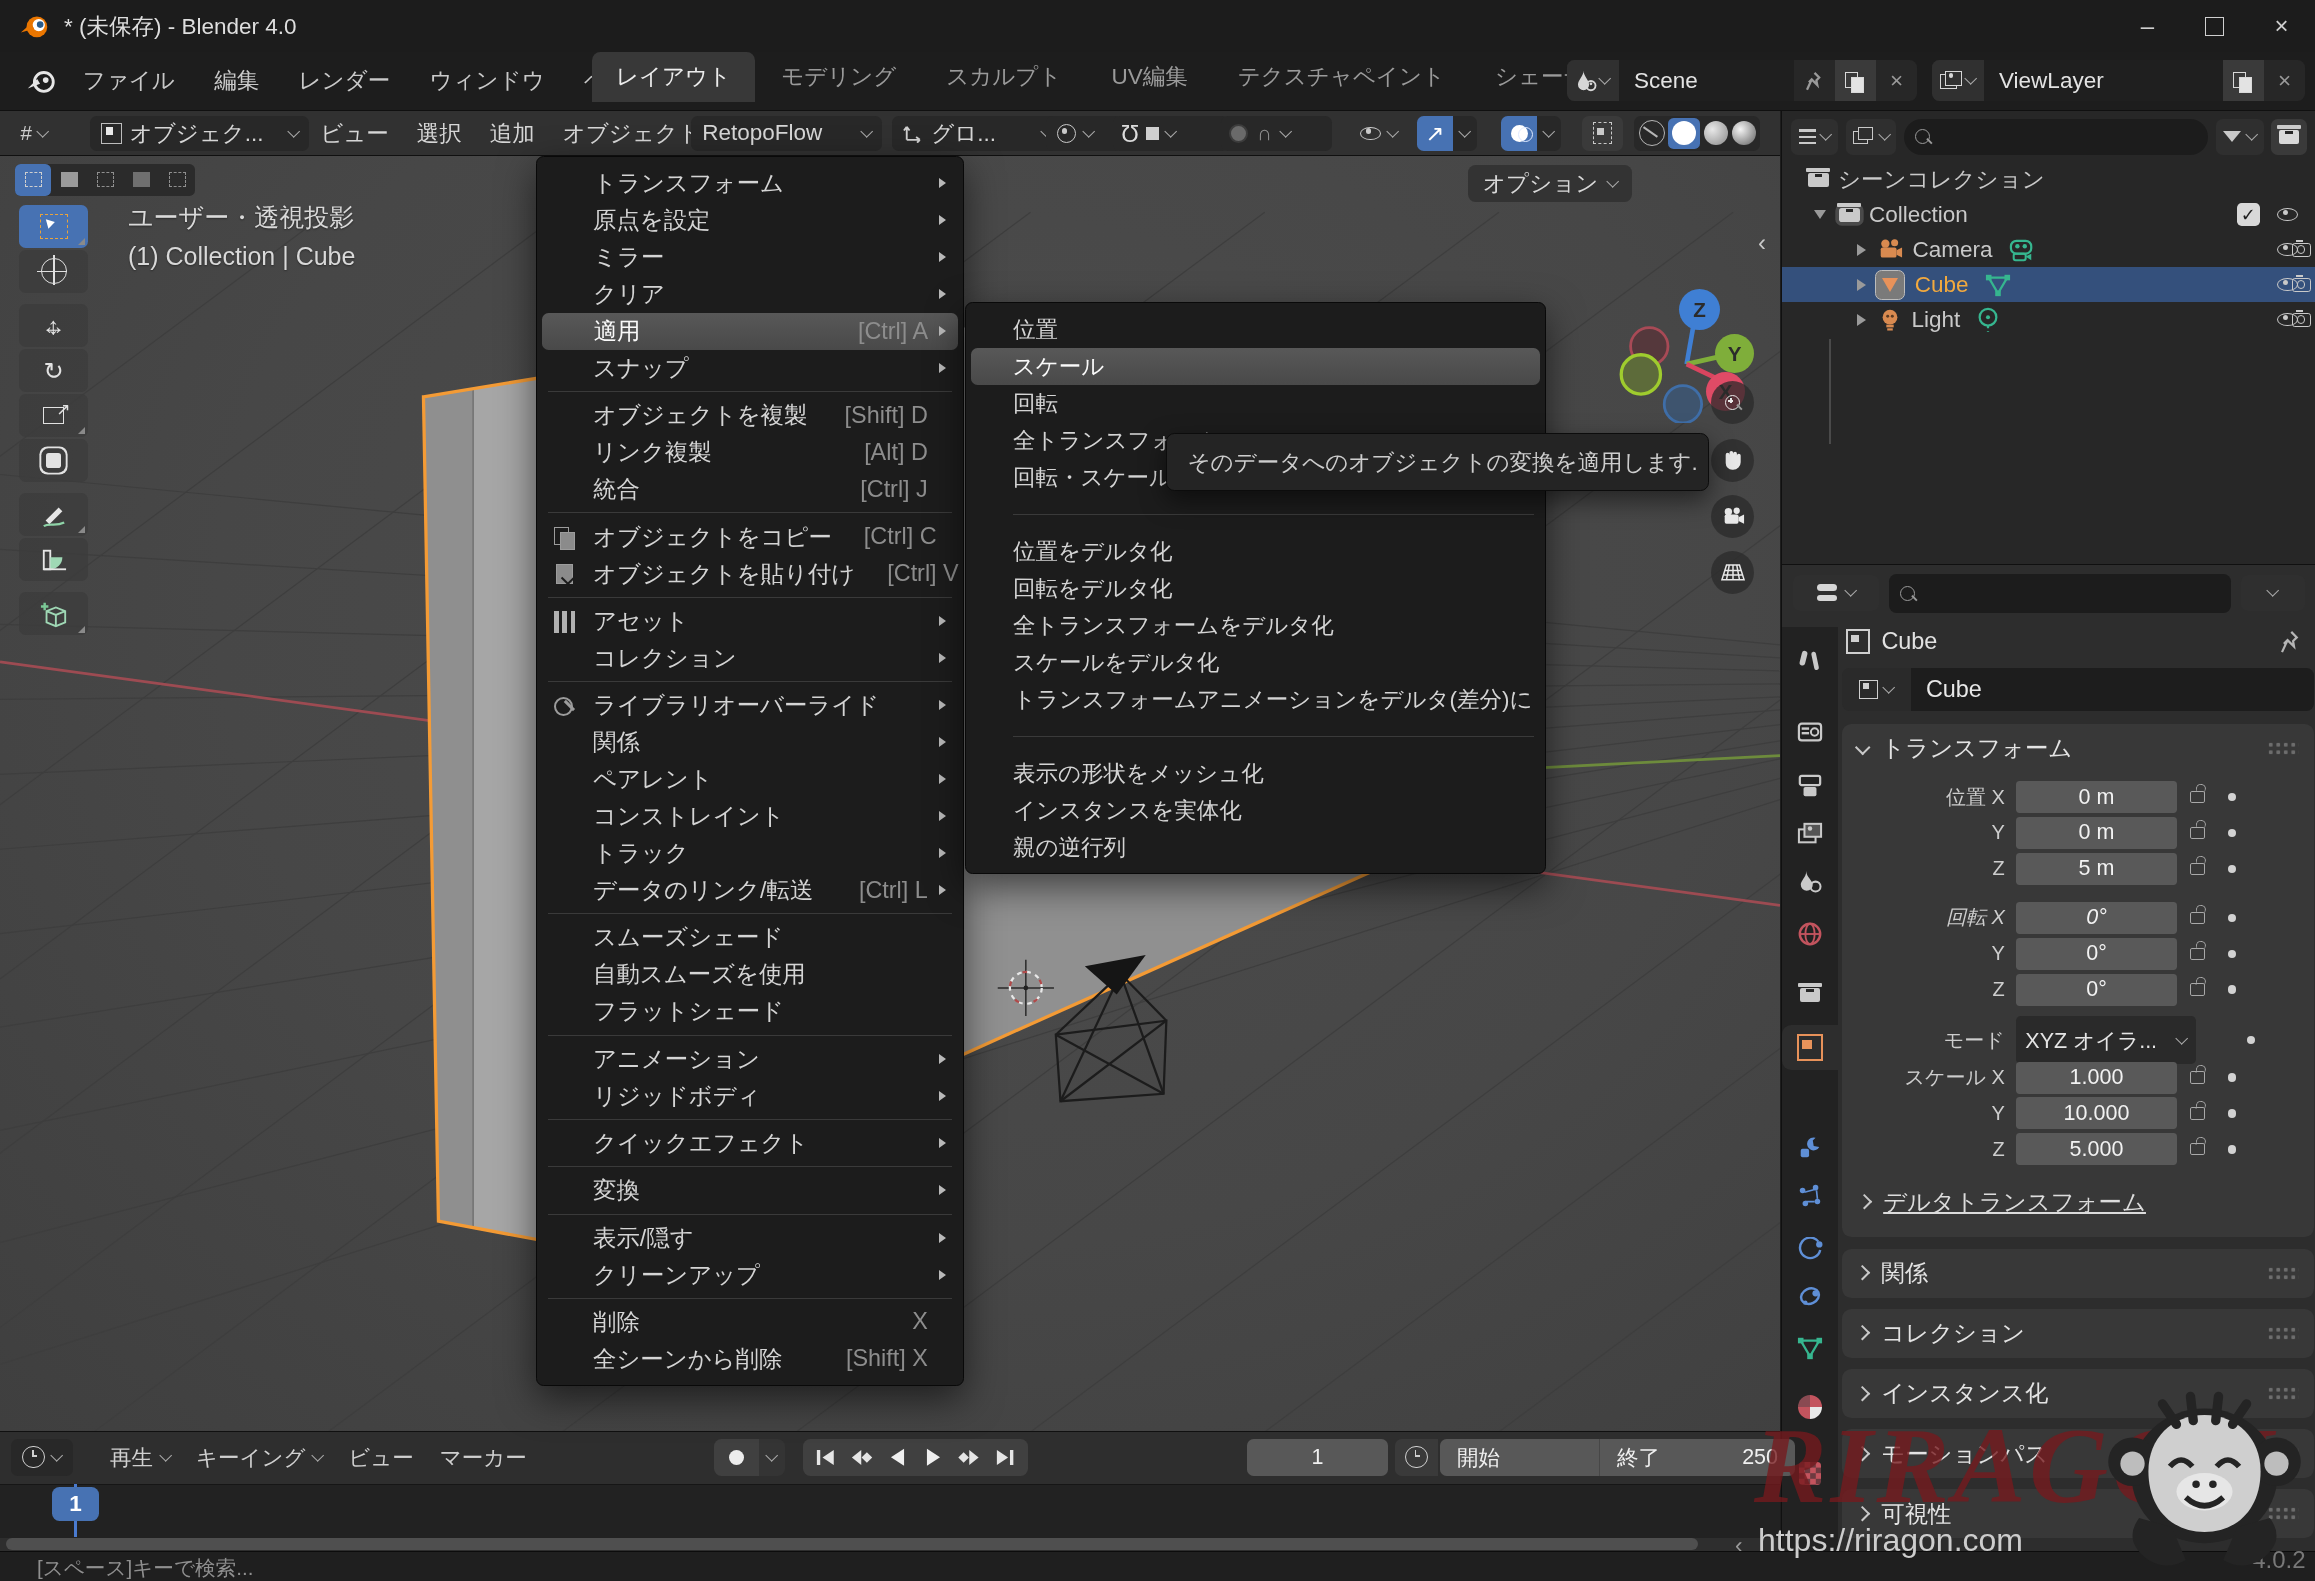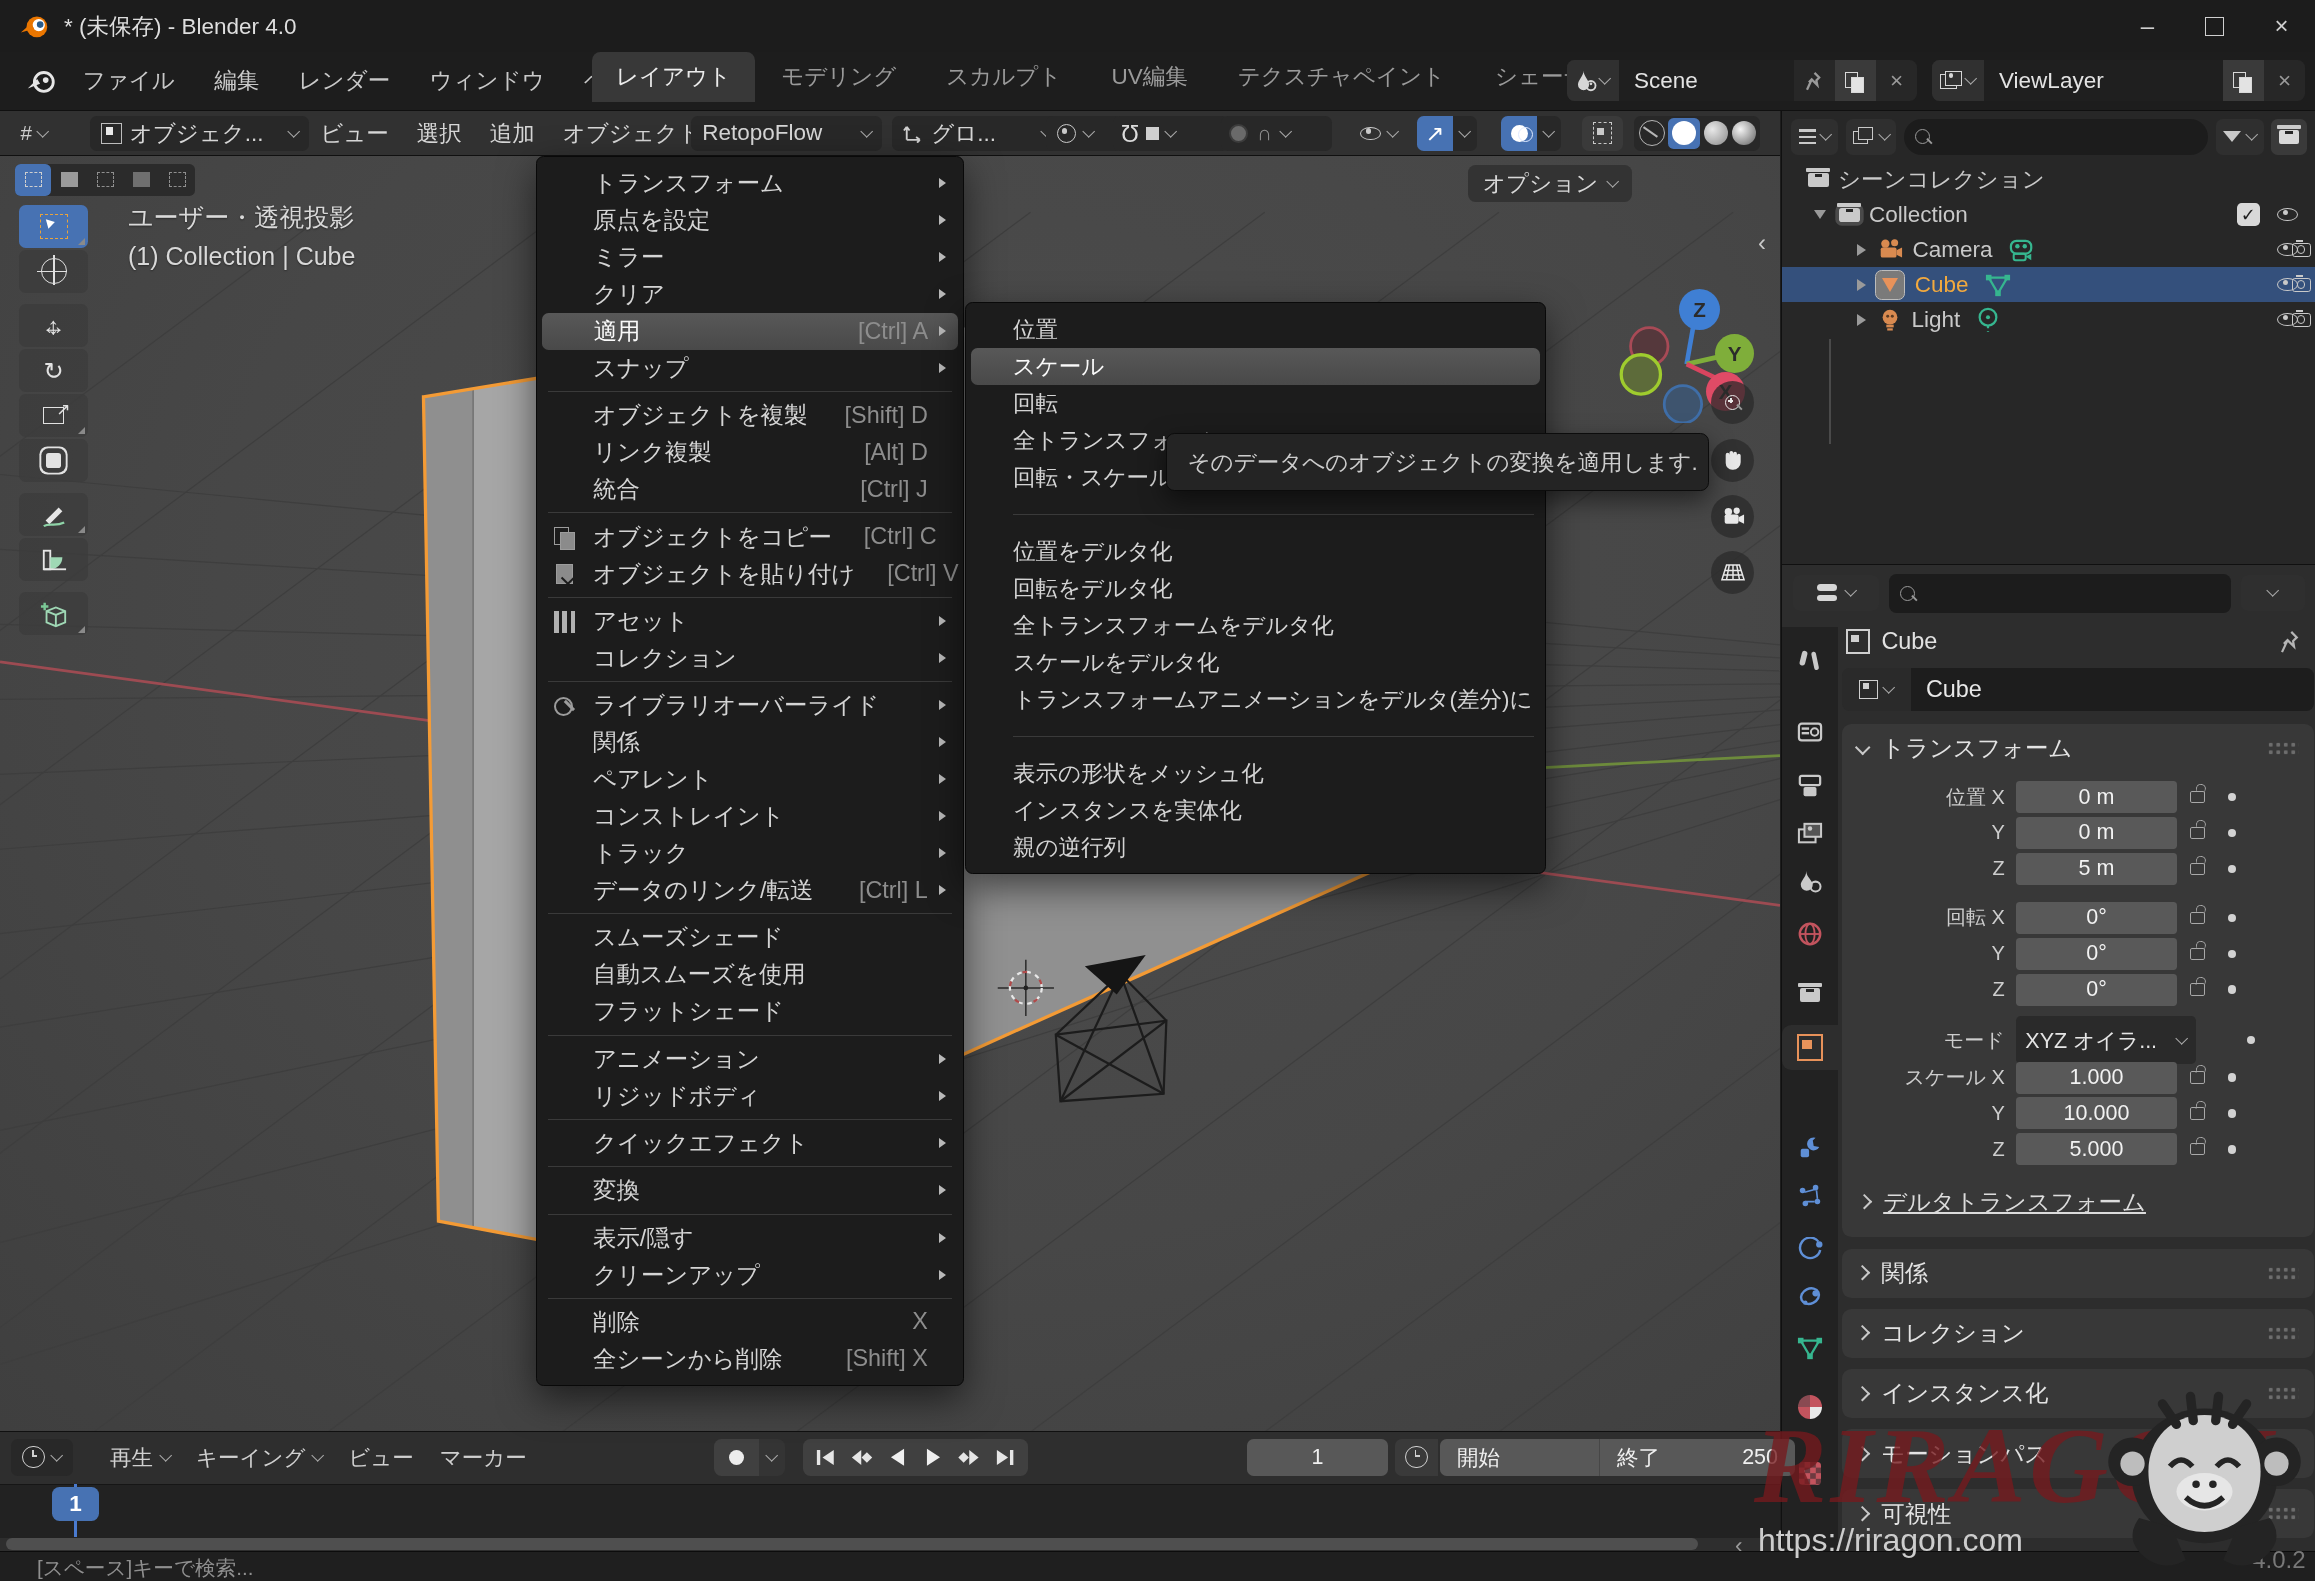--- a/index.html
+++ b/index.html
@@ -111,21 +111,21 @@
   .phead{height:56px;display:flex;align-items:center;padding:0 11.2px;gap:9.4px;}
   .pcontent{position:absolute;left:58px;top:56px;width:476px;}
   .crumb{display:flex;align-items:center;gap:11.2px;height:41px;font-size:23.4px;color:#e2e2e2;padding:0 5.6px;}
   .namerow{display:flex;height:43px;margin:5.6px 1.9px 13px 1.9px;border-radius:7.5px;overflow:hidden;}
   .namerow .nicon{width:69px;background:#2a2a2a;display:flex;align-items:center;justify-content:center;gap:5.6px;}
   .namerow .nval{flex:1;background:#1d1d1d;display:flex;align-items:center;padding:0 15px;font-size:23.4px;color:#e8e8e8;}
   .panelbox{background:#383838;border-radius:9.4px;margin:0 1.9px 11.2px 1.9px;position:relative;}
   .pbhead{height:49px;display:flex;align-items:center;gap:13px;padding:0 15px;font-size:23.4px;color:#e3e3e3;}
   .grip{margin-left:auto;width:32px;height:15px;background-image:radial-gradient(#7a7a7a 1.9px,transparent 2.2px);background-size:7.5px 7.5px;opacity:.8;}
   .trow{display:flex;align-items:center;height:34px;margin:1.9px 0;}
-  .trow.gap{margin-top:15px;}
+  .trow.gap{margin-top:15px;font-style:italic;}
   .tlabel{width:161px;text-align:right;font-size:20px;color:#cdcdcd;padding-right:11.2px;}
   .tval{width:161px;height:32px;background:#595959;border-radius:3.7px;display:flex;align-items:center;justify-content:center;font-size:21.5px;color:#f2f2f2;}
   .lockwrap{width:41px;display:flex;justify-content:center;}
   .lock{width:13px;height:10.3px;border:1.9px solid #a8a8a8;border-radius:1.9px;position:relative;}
   .lock::before{content:'';position:absolute;left:4.7px;top:-7.5px;width:8.4px;height:7.5px;border:1.9px solid #a8a8a8;border-bottom:none;border-radius:4.7px 4.7px 0 0;transform:rotate(10deg);}
   .kdot{width:28px;display:flex;justify-content:center;}
   .kdot::before{content:'';width:8.4px;height:8.4px;border-radius:50%;background:#d2d2d2;}
   .moderow{display:flex;align-items:center;height:37px;margin:15px 0 1.9px 0;}
   .modeval{width:161px;height:48px;background:#2a2a2a;border-radius:4.7px;display:flex;align-items:center;padding:0 9.4px;font-size:21.5px;color:#e5e5e5;gap:5.6px;}
   .subpanel{display:flex;align-items:center;gap:13px;height:45px;padding:0 15px;font-size:23.4px;color:#dcdcdc;text-decoration:underline;}

